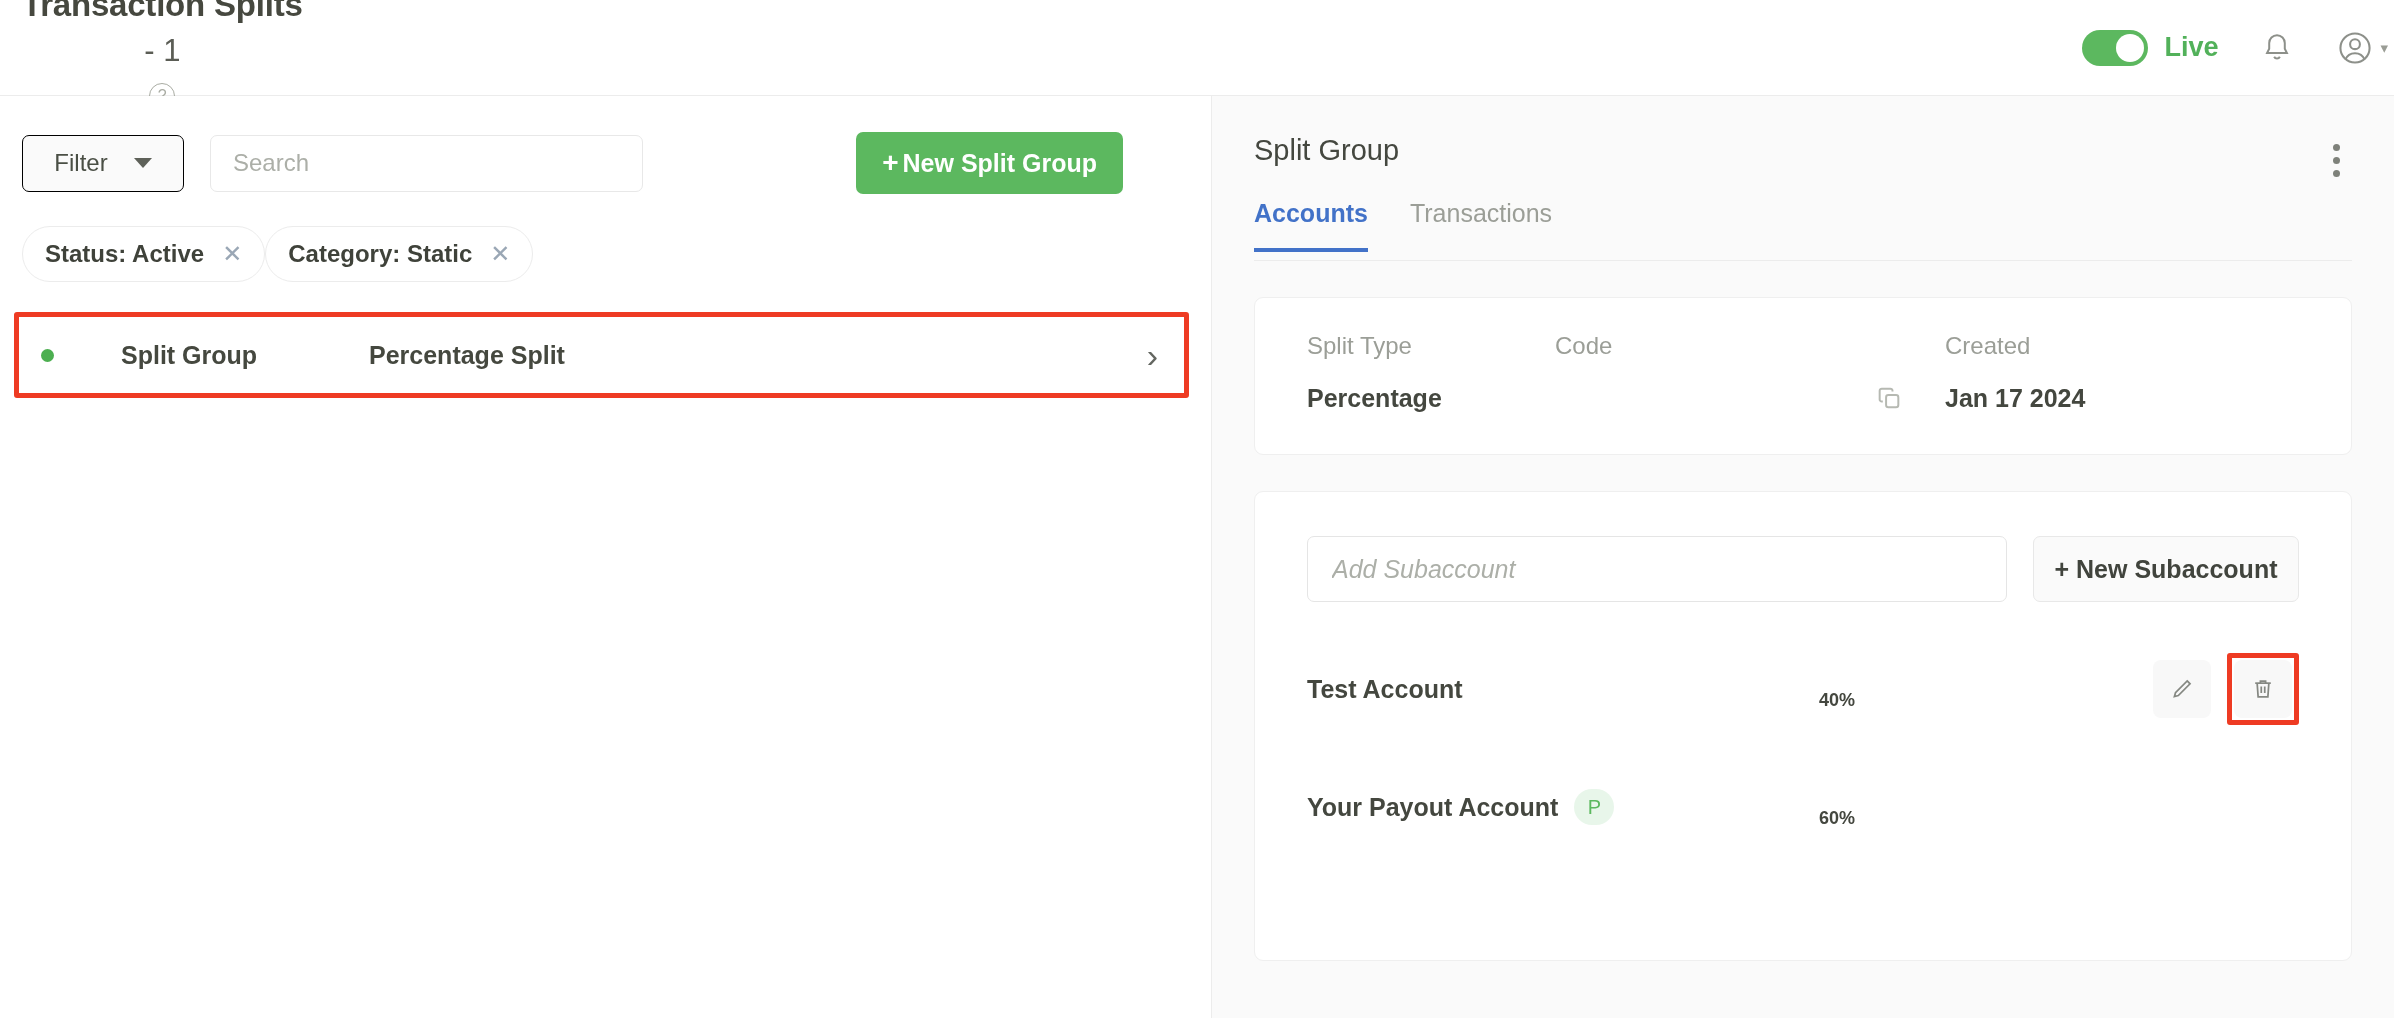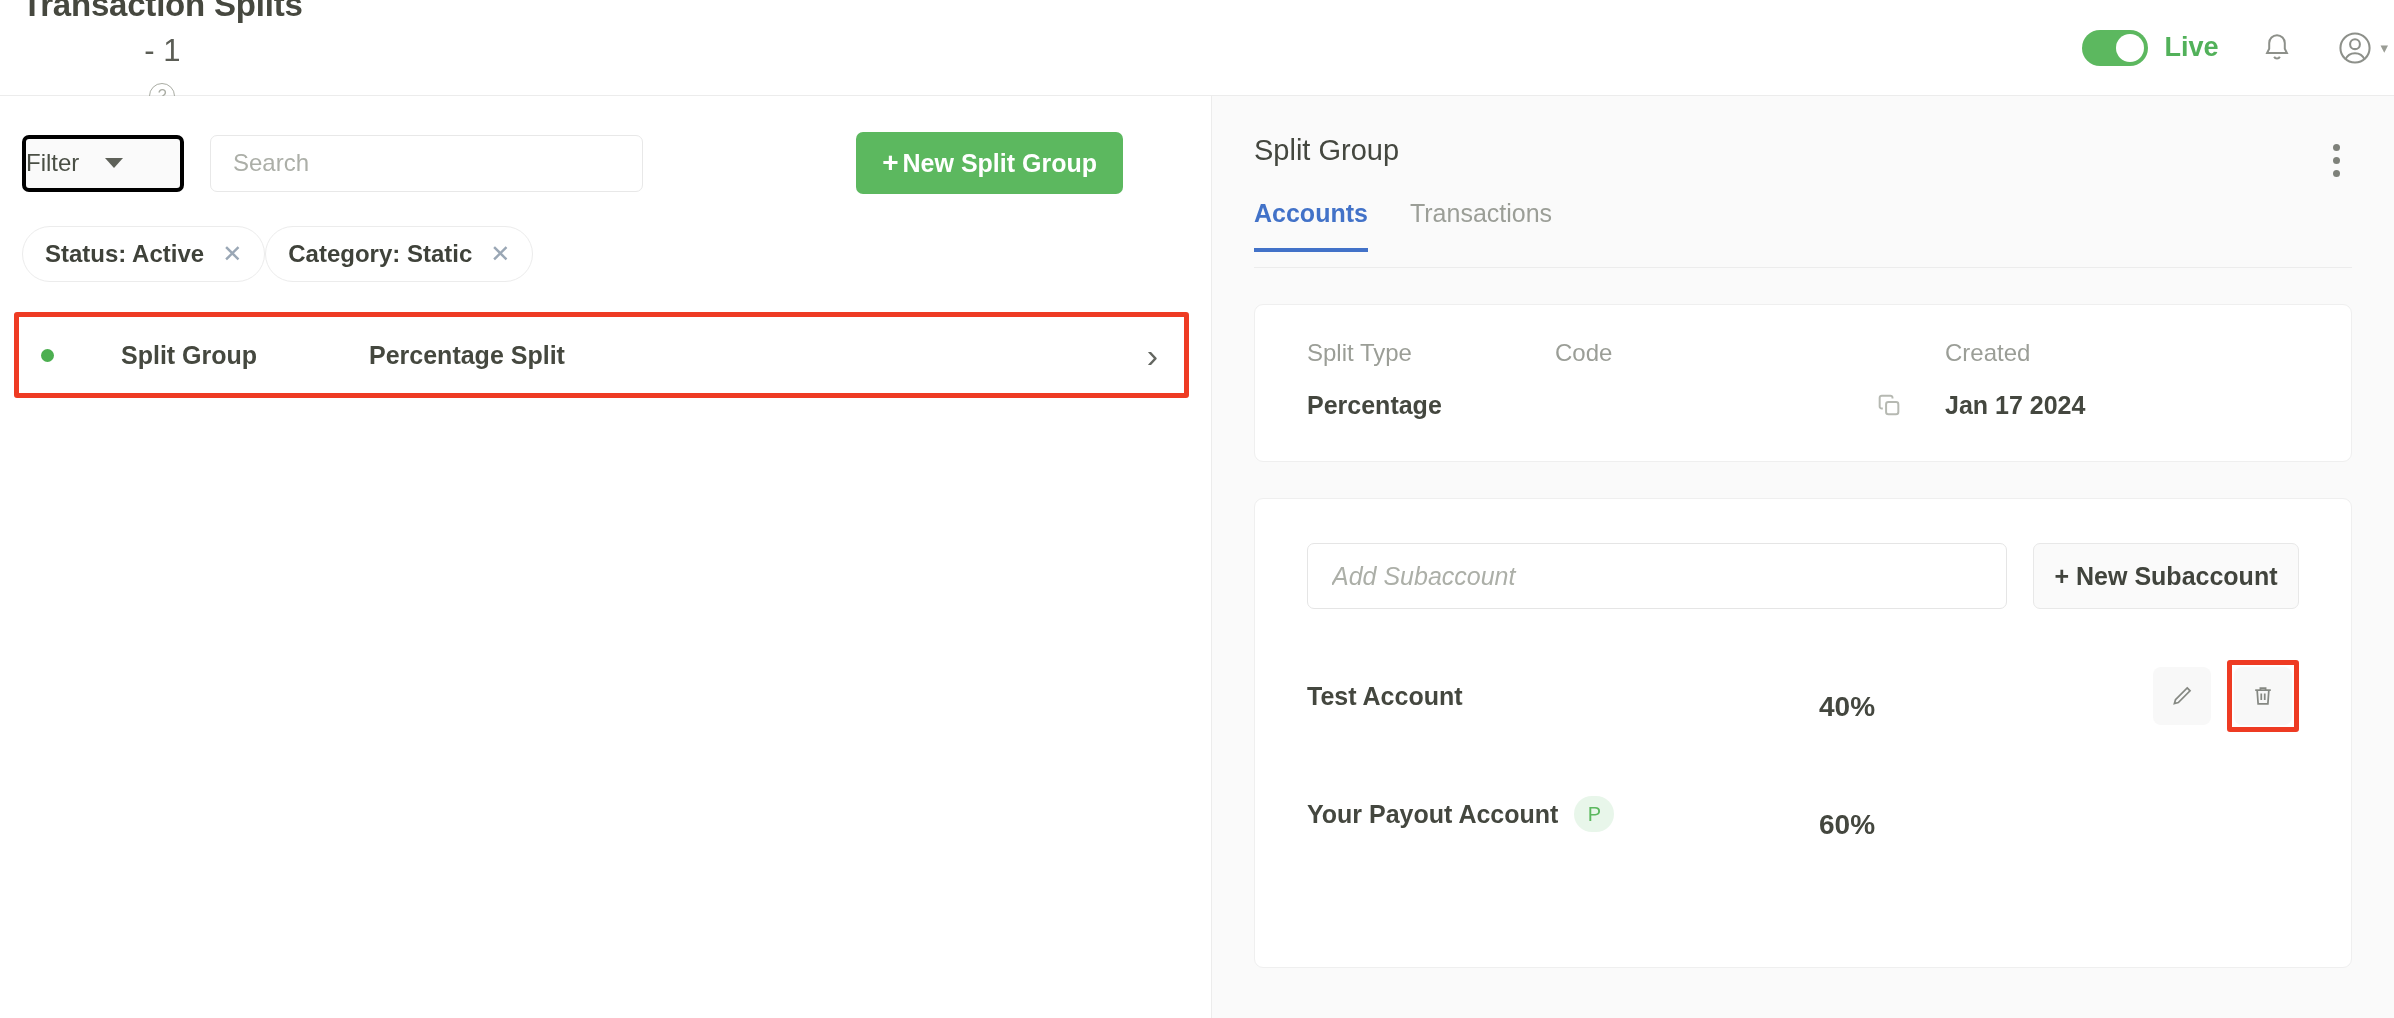--- a/index.html
+++ b/index.html
@@ -91,25 +91,26 @@
 
   
   .filter-row {
     display: flex;
     align-items: center;
     padding: 0 22px;
     gap: 26px;
   }
   .filter-btn {
     width: 162px; height: 57px;
-    border: 4px solid #000000;
+    border: 1px solid #000000;
     border-radius: 7px;
     background: #fafafa;
     display: flex;
     align-items: center;
+    justify-content: center;
     gap: 26px;
     font-size: 24px;
     color: #4a4f45;
   }
   .caret-down {
     width: 0; height: 0;
     border-left: 9px solid transparent;
     border-right: 9px solid transparent;
     border-top: 10px solid #5e6159;
   }
@@ -224,21 +225,21 @@
     border-radius: 50%;
     background: #7e817a;
     display: block;
   }
 
   .tabs {
     display: flex;
     gap: 42px;
     margin-top: 32px;
     border-bottom: 1px solid #ececec;
-    padding-bottom: 15px;
+    padding-bottom: 8px;
   }
   .tab {
     font-size: 25px;
     padding-bottom: 20px;
     color: #9b9e97;
   }
   .tab.active {
     color: #4272c8;
     font-weight: 700;
     border-bottom: 4px solid #4272c8;
@@ -315,21 +316,21 @@
   .p-badge {
     width: 40px; height: 36px;
     border-radius: 18px;
     background: #e8f6ea;
     color: #5cb85f;
     font-size: 20px;
     font-weight: 400;
     display: flex; align-items: center; justify-content: center;
   }
   .acct-pct {
-    font-size: 28px;
+    font-size: 18px;
     font-weight: 700;
     color: #44473f;
     margin-top: 22px;
   }
   .acct-actions {
     margin-left: auto;
     display: flex;
     gap: 16px;
     align-items: center;
   }

